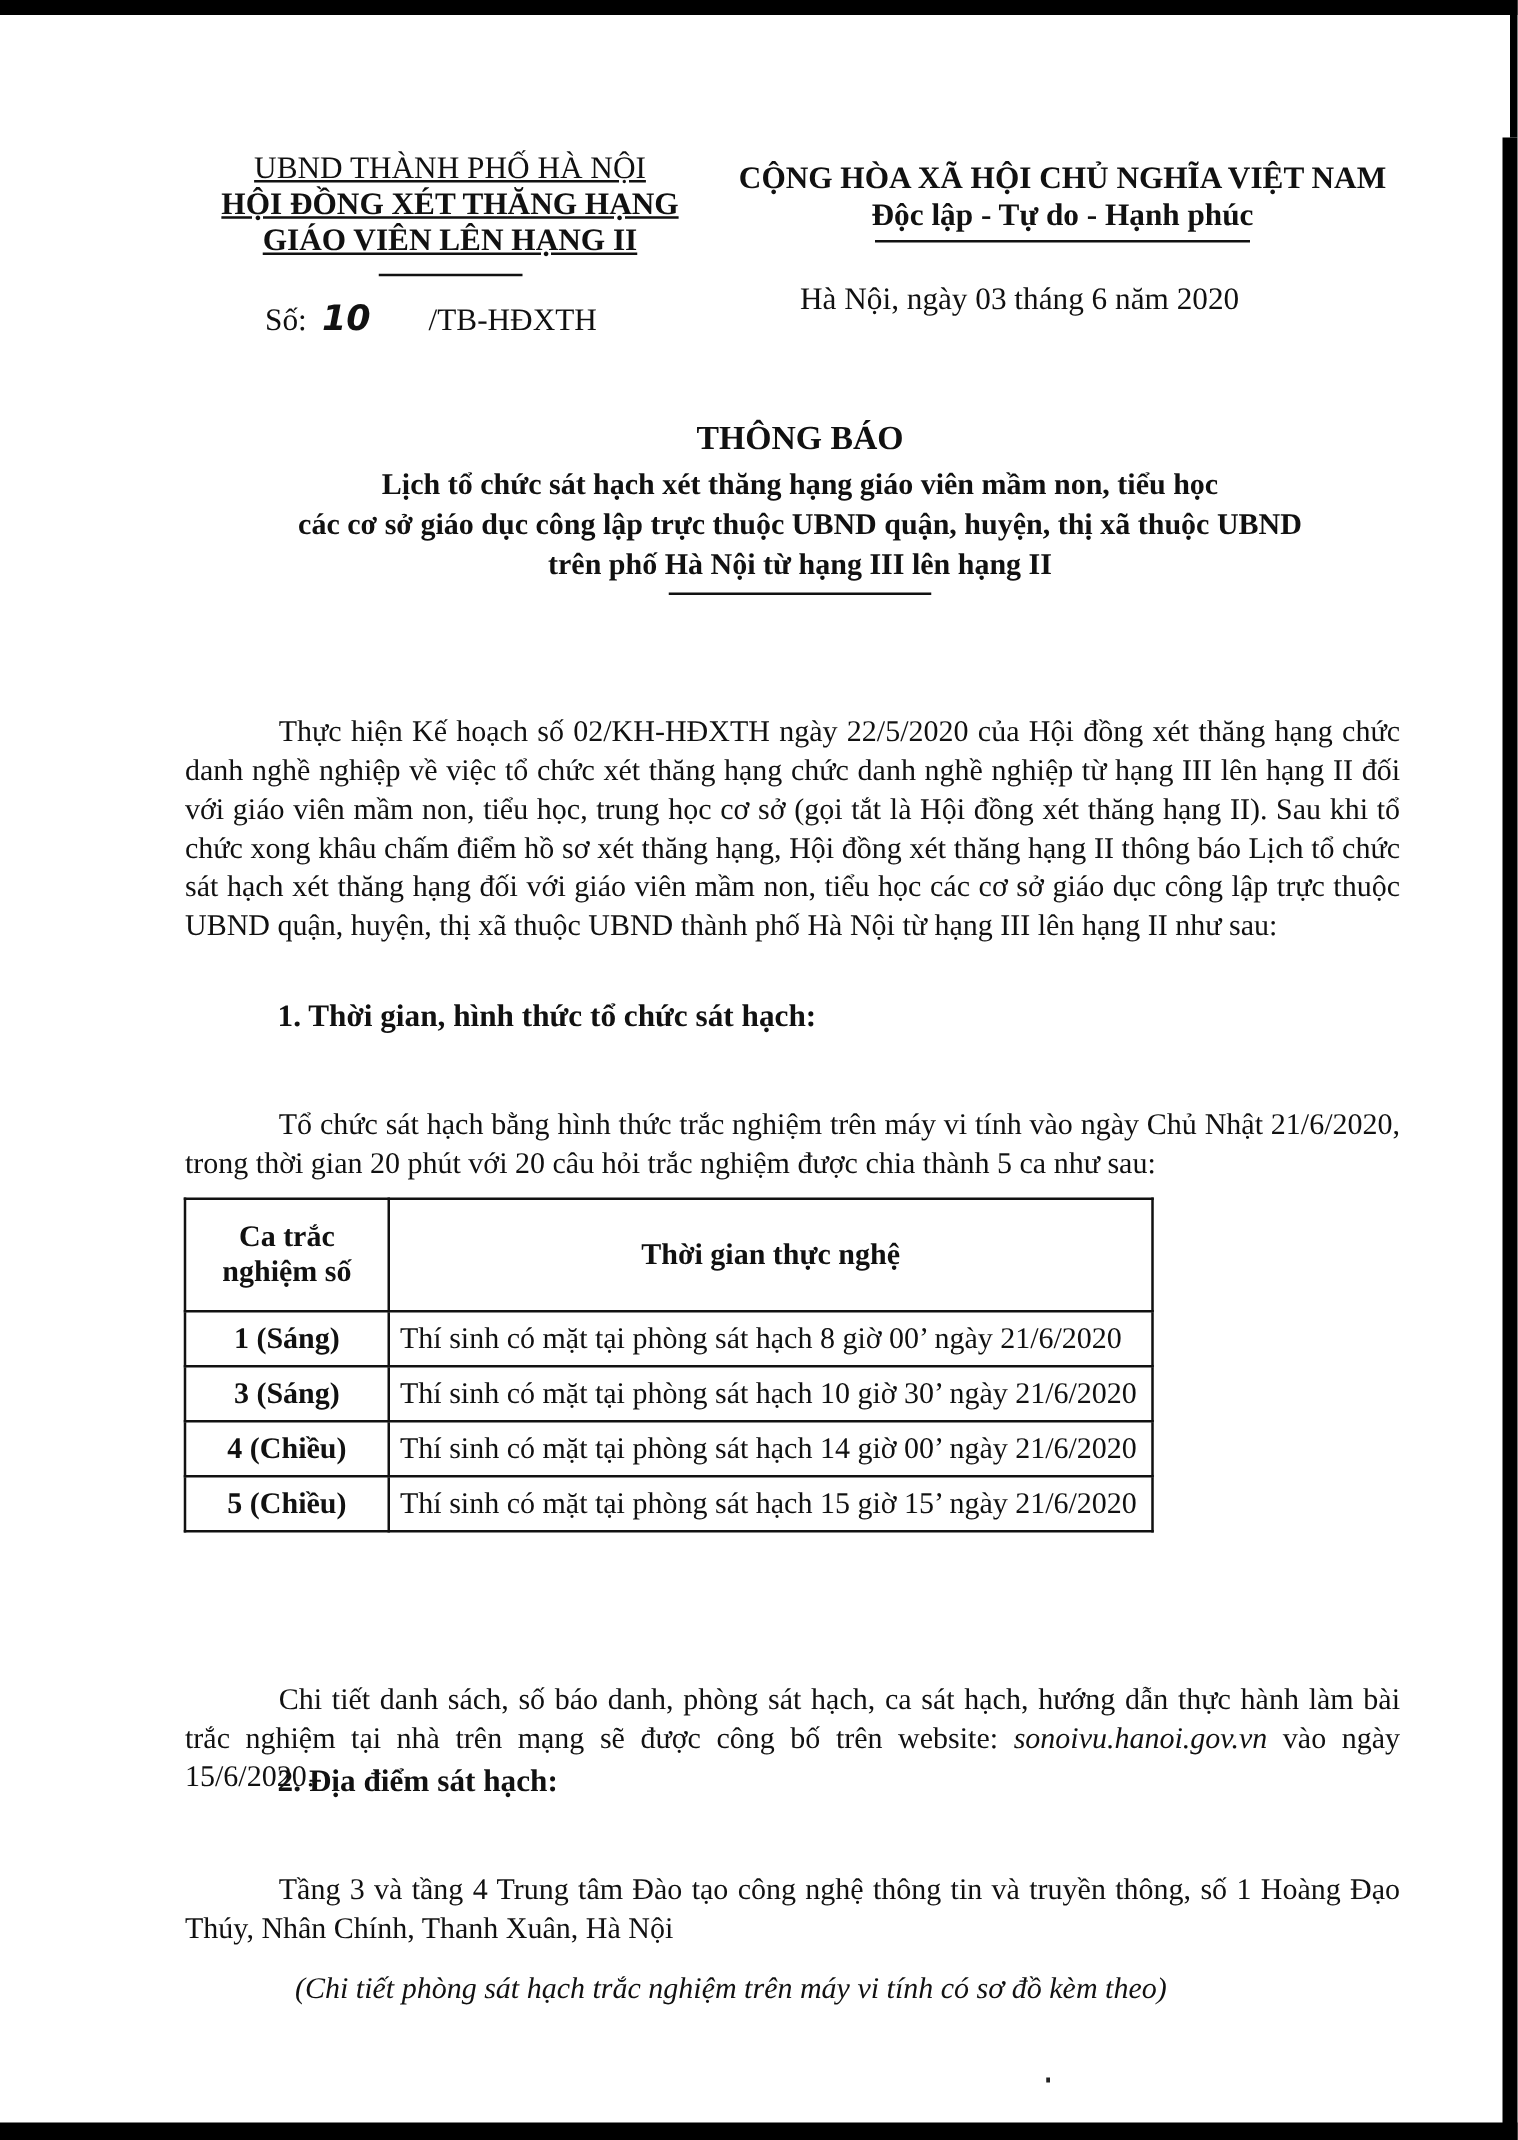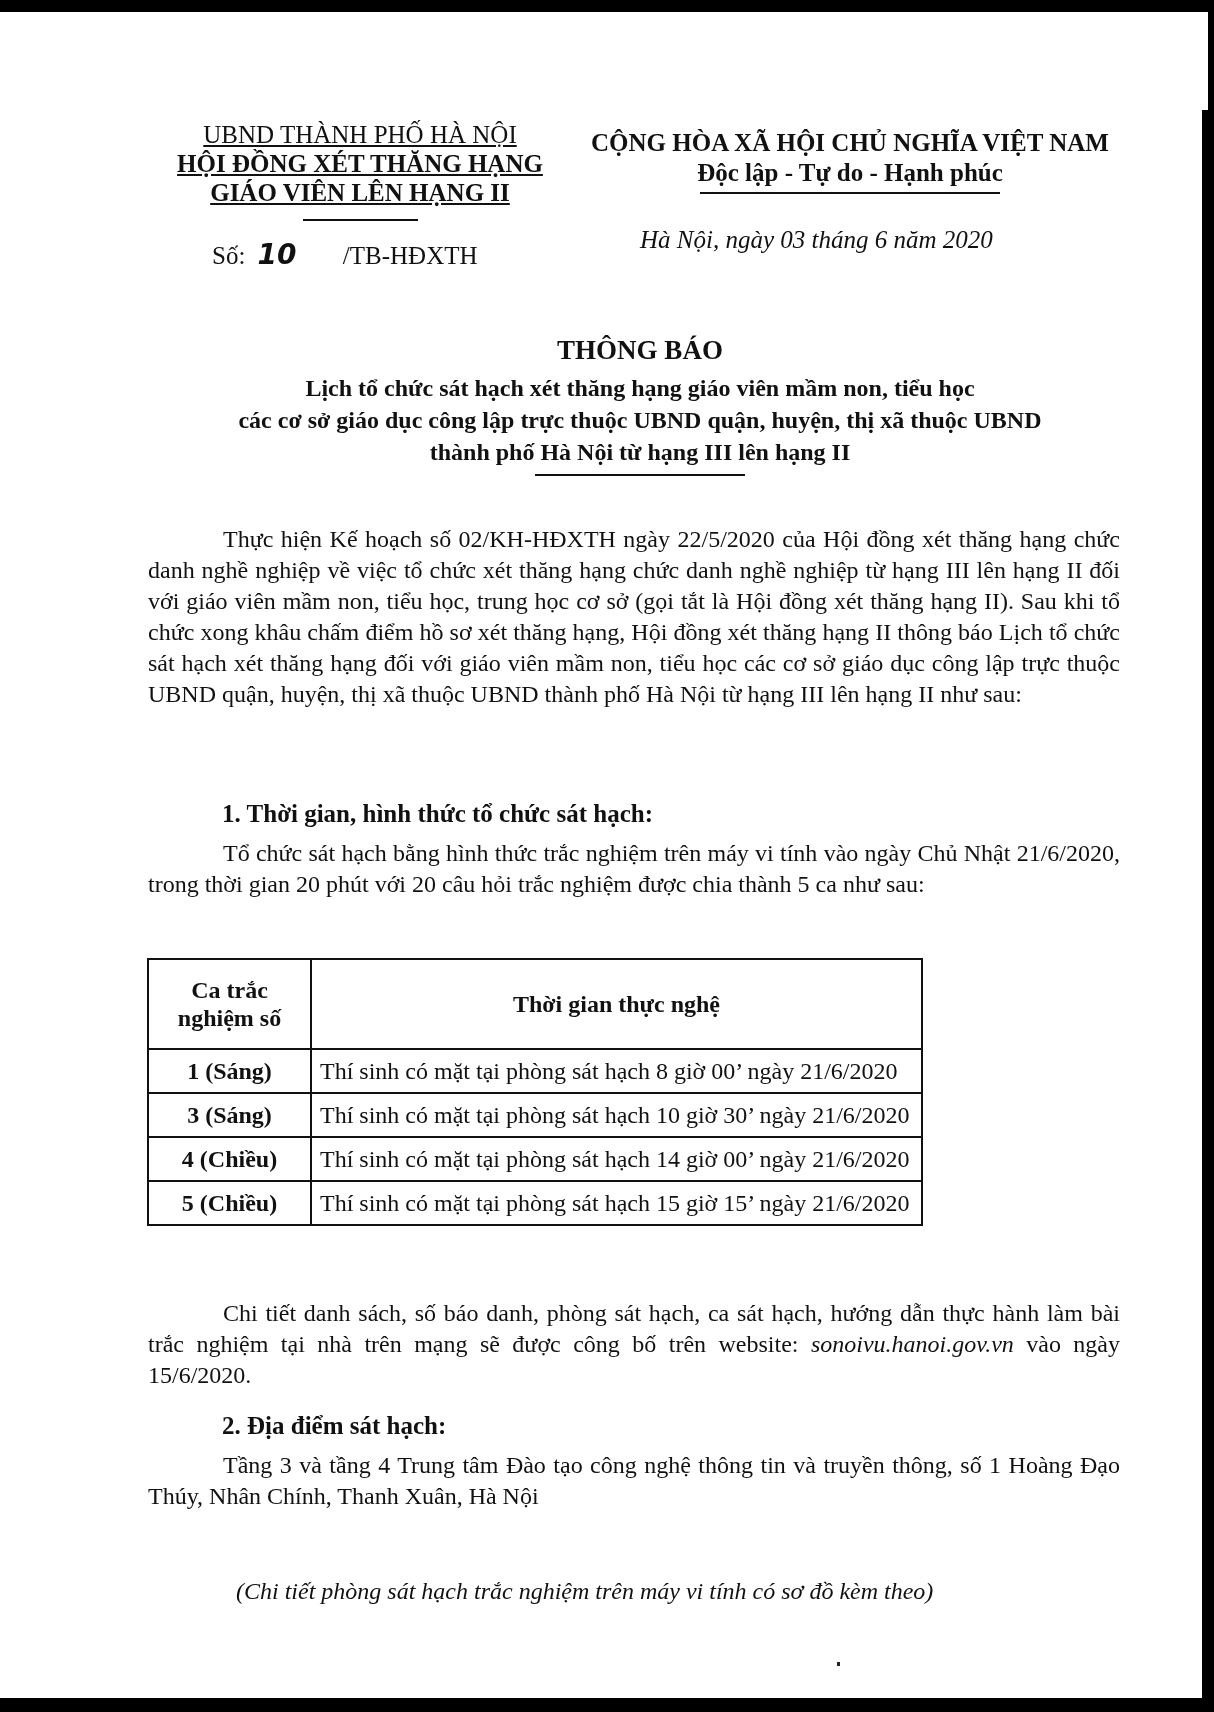--- a/index.html
+++ b/index.html
@@ -15,29 +15,29 @@
 
     .header-left { position: absolute; left: 160px; top: 120px; width: 400px; text-align: center; font-size: 25px; line-height: 29px; text-decoration: underline; }
     .header-left .bold { font-weight: bold; }
     .rule { border-top: 2px solid #111; margin: 0 auto; }
     .header-left .rule { width: 115px; margin-top: 12px; }
     .doc-number { position: absolute; left: 212px; top: 238px; font-size: 25px; }
     .doc-number .hand { font-family: "DejaVu Sans", sans-serif; font-style: italic; font-weight: bold; font-size: 28px; margin: 0 40px 0 6px; }
 
     .header-right { position: absolute; left: 570px; top: 128px; width: 560px; text-align: center; font-size: 25px; line-height: 30px; font-weight: bold; }
     .header-right .motto-line { width: 300px; margin-top: 4px; }
-    .place-date { position: absolute; left: 640px; top: 226px; font-size: 25px; font-style: italic; }
+    .place-date { position: absolute; left: 640px; top: 226px; font-size: 25px; }
 
     .title { position: absolute; left: 160px; width: 960px; text-align: center; font-weight: bold; }
     .title.main { top: 335px; font-size: 27px; }
     .title.sub { top: 372px; font-size: 24px; line-height: 32px; font-family: "Liberation Sans Narrow", "Liberation Serif", serif; }
     .title .rule { width: 210px; margin-top: 6px; }
 
     .para { position: absolute; left: 148px; width: 972px; font-size: 24px; line-height: 31px; text-align: justify; }
-    .indent { text-indent: 75px; }
+    .indent { text-indent: 75px; margin-top: 47px; }
     .heading { position: absolute; left: 222px; font-size: 25px; font-weight: bold; }
 
     table.schedule { position: absolute; left: 147px; top: 958px; width: 776px; border-collapse: collapse; font-size: 24px; }
     table.schedule td, table.schedule th { border: 2px solid #111; padding: 4px 8px; }
     table.schedule th { font-weight: bold; height: 80px; line-height: 28px; }
     table.schedule th.col1 { width: 145px; }
     table.schedule td { height: 34px; }
     table.schedule td.ca { text-align: center; font-weight: bold; }
     .italic { font-style: italic; }
     .dot { position: absolute; left: 837px; top: 1662px; width: 3px; height: 4px; background: #222; }
@@ -68,21 +68,21 @@
   <div>Độc lập - Tự do - Hạnh phúc</div>
   <div class="rule motto-line"></div>
 </div>
 
 <div class="place-date">Hà Nội, ngày 03  tháng 6 năm 2020</div>
 
 <div class="title main">THÔNG BÁO</div>
 <div class="title sub">
   <div>Lịch tổ chức sát hạch xét thăng hạng giáo viên mầm non, tiểu học</div>
   <div>các cơ sở giáo dục công lập trực thuộc UBND quận, huyện, thị xã thuộc UBND</div>
-  <div>thành phố Hà Nội từ hạng III lên hạng II</div>
+  <div>trên phố Hà Nội từ hạng III lên hạng II</div>
   <div class="rule"></div>
 </div>
 
 <div class="para indent" style="top:524px;">Thực hiện Kế hoạch số 02/KH-HĐXTH ngày 22/5/2020 của Hội đồng xét thăng hạng chức danh nghề nghiệp về việc tổ chức xét thăng hạng chức danh nghề nghiệp từ hạng III lên hạng II đối với giáo viên mầm non, tiểu học, trung học cơ sở (gọi tắt là Hội đồng xét thăng hạng II). Sau khi tổ chức xong khâu chấm điểm hồ sơ xét thăng hạng, Hội đồng xét thăng hạng II thông báo Lịch tổ chức sát hạch xét thăng hạng đối với giáo viên mầm non, tiểu học các cơ sở giáo dục công lập trực thuộc UBND quận, huyện, thị xã thuộc UBND thành phố Hà Nội từ hạng III lên hạng II như sau:</div>
 
 <div class="heading" style="top:800px;">1. Thời gian, hình thức tổ chức sát hạch:</div>
 
 <div class="para indent" style="top:838px;">Tổ chức sát hạch bằng hình thức trắc nghiệm trên máy vi tính vào ngày Chủ Nhật 21/6/2020, trong thời gian 20 phút với 20 câu hỏi trắc nghiệm được chia thành 5 ca như sau:</div>
 
 <table class="schedule">

